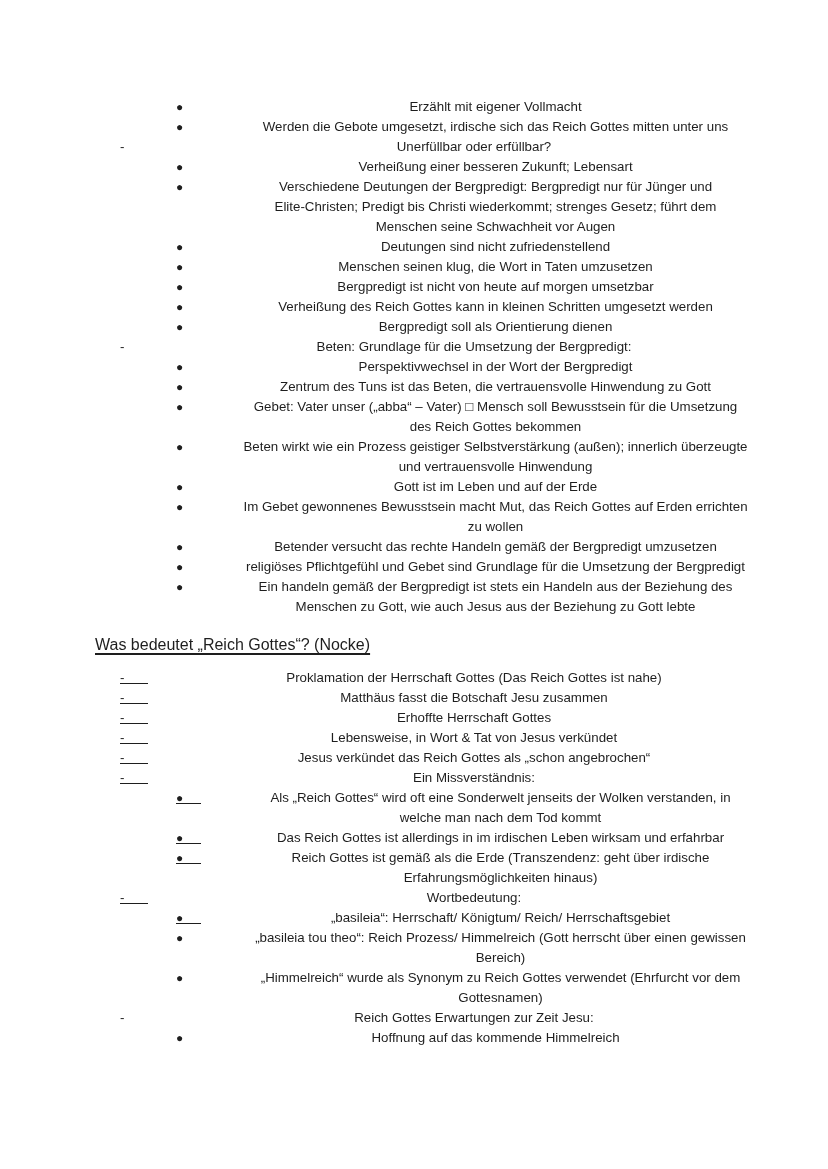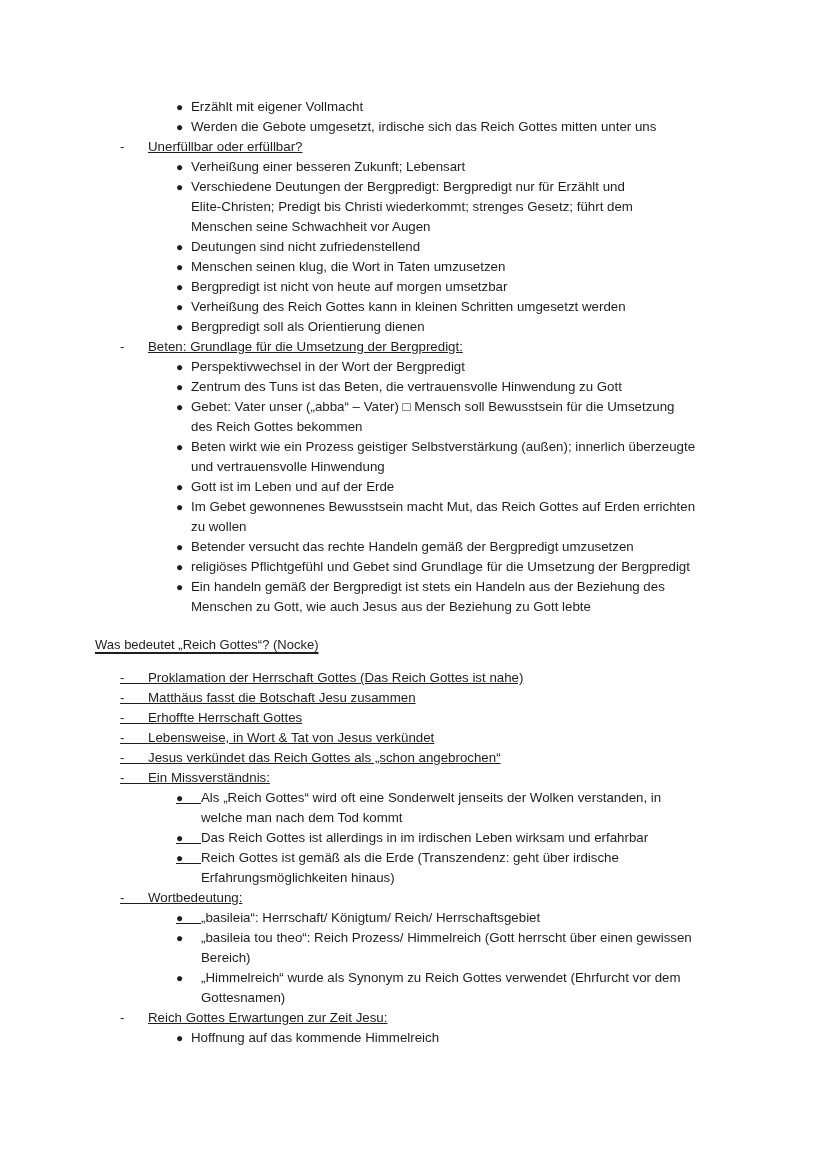--- a/index.html
+++ b/index.html
@@ -14,32 +14,32 @@
   .page {
     position:absolute; left:0; top:0;
     width:828px; height:1169px;
     background:#ffffff;
   }
   .content {
     position:absolute; left:95px; top:97px; width:705px;
     font-size:13.3px; line-height:20px;
   }
   .item { position:relative; }
-  .item .txt { display:block; white-space:pre-wrap; }
-  .lvl1 .txt { padding-left:53px;text-decoration:underline; }
+  .item .txt { display:block; white-space:pre-wrap;text-align:center; }
+  .lvl1 .txt { padding-left:53px; }
   .lvl2 .txt { padding-left:96px; }
   .lvl2.wide .txt { padding-left:106px; }
   .marker { position:absolute; top:0; line-height:20px; }
   .lvl1 .marker { left:25px; }
   .lvl2 .marker { left:81px; font-size:12px; }
   .ul .marker { height:15.5px; border-bottom:1.4px solid currentColor; }
   .lvl1.ul .marker { width:28px; }
   .lvl2.ul .marker { width:25px; }
   .heading {
-    font-size:13px; line-height:21px;
+    font-size:16px; line-height:21px;
     margin-top:17px; margin-bottom:13px;
     text-decoration:underline;
     text-decoration-thickness:1.5px;
     text-underline-offset:3px;
   }
 </style>
 </head>
 <body>
 
 <div class="page">
@@ -55,21 +55,21 @@
       <div class="item lvl1">
         <span class="marker">-</span>
         <span class="txt">Unerfüllbar oder erfüllbar?</span>
       </div>
       <div class="item lvl2">
         <span class="marker">●</span>
         <span class="txt">Verheißung einer besseren Zukunft; Lebensart</span>
       </div>
       <div class="item lvl2">
         <span class="marker">●</span>
-        <span class="txt">Verschiedene Deutungen der Bergpredigt: Bergpredigt nur für Erzählt und
+        <span class="txt">Verschiedene Deutungen der Bergpredigt: Bergpredigt nur für Jünger und
 Elite-Christen; Predigt bis Christi wiederkommt; strenges Gesetz; führt dem
 Menschen seine Schwachheit vor Augen</span>
       </div>
       <div class="item lvl2">
         <span class="marker">●</span>
         <span class="txt">Deutungen sind nicht zufriedenstellend</span>
       </div>
       <div class="item lvl2">
         <span class="marker">●</span>
         <span class="txt">Menschen seinen klug, die Wort in Taten umzusetzen</span>

